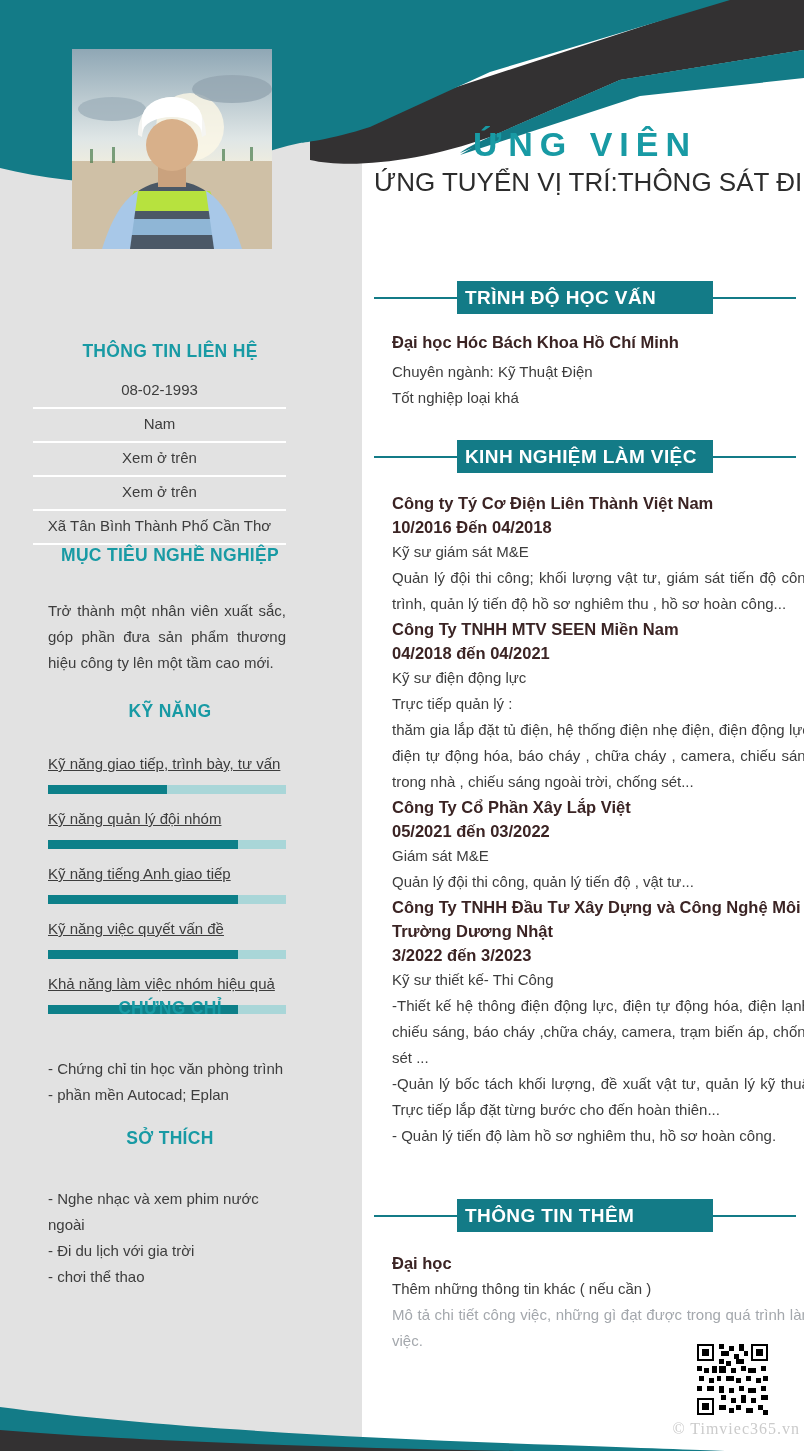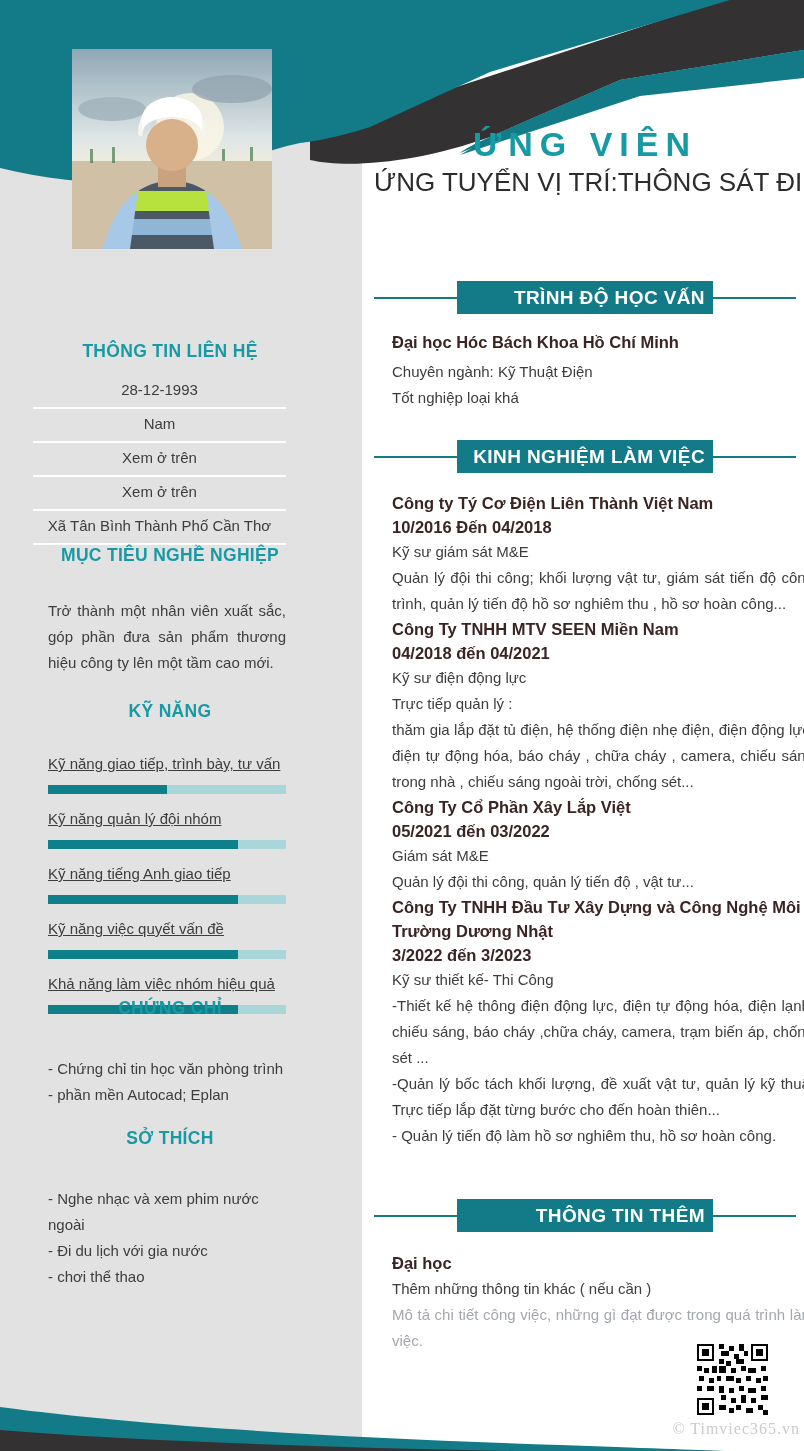--- a/index.html
+++ b/index.html
@@ -36,21 +36,21 @@
 
   
   .main{position:absolute;left:374px;width:422px;color:var(--ink);font-size:15px;}
   .hdr-text{top:122px;text-align:center;}
   .cv-title{color:var(--teal-bright);font-weight:bold;font-size:34px;letter-spacing:7px;line-height:44px;}
   .cv-subtitle{color:#2c2c2c;font-size:26px;letter-spacing:0;line-height:32px;white-space:nowrap;}
 
   .sec-header{display:flex;align-items:center;}
   .sec-line{flex:1;height:2px;background:var(--teal);}
   .sec-box{min-width:240px;padding:4px 8px;background:var(--teal);color:#fff;font-weight:bold;
-    font-size:19px;text-align:right;letter-spacing:.4px;line-height:25px;}
+    font-size:19px;text-align:left;letter-spacing:.4px;line-height:25px;}
 
   .body-pad{padding:0 20px 0 18px;}
   .edu-school{color:var(--maroon);font-weight:bold;font-size:16.5px;line-height:24px;margin-bottom:5px;}
   .edu-line{line-height:26px;}
   .job-title{color:var(--maroon);font-weight:bold;font-size:16.5px;line-height:24px;}
   .job-line{line-height:26px;}
   .job-line.j{text-align:justify;}
   .more-title{color:var(--maroon);font-weight:bold;font-size:16.5px;line-height:26px;}
   .more-line{line-height:26px;}
   .more-muted{color:var(--muted);line-height:26px;text-align:justify;}
@@ -108,21 +108,21 @@
         <rect x="86" y="112" width="28" height="26" fill="#caa27e"></rect>
         <circle cx="100" cy="96" r="26" fill="#d8b08a"></circle>
         <path d="M66,86 C66,62 82,48 100,48 C118,48 134,62 134,86 L130,88 C128,70 116,60 100,60 C84,60 72,70 70,88 Z" fill="#f5f5f2"></path>
         <path d="M70,84 a30,16 0 0 1 60,0 l0,-14 a30,22 0 0 0 -60,0 Z" fill="#ffffff"></path>
       </g>
     </svg>
   </div>
 
   <div class="side-heading" style="top:341px">THÔNG TIN LIÊN HỆ</div>
   <div class="side-block wide" style="top:375px" id="contact-rows">
-      <div class="c-row">28-12-1993</div>
+      <div class="c-row">08-02-1993</div>
       <div class="c-row">Nam</div>
       <div class="c-row">Xem ở trên</div>
       <div class="c-row">Xem ở trên</div>
       <div class="c-row">Xã Tân Bình Thành Phố Cần Thơ</div>
     </div>
 
   <div class="side-heading" style="top:545px">MỤC TIÊU NGHỀ NGHIỆP</div>
   <div class="side-block" style="top:598px">
     <div class="obj-text">Trở thành một nhân viên xuất sắc, góp phần đưa sản phẩm thương hiệu công ty lên một tầm cao mới.</div>
   </div>
@@ -163,21 +163,21 @@
 
   <div class="side-heading" style="top:998px">CHỨNG CHỈ</div>
   <div class="side-block" style="top:1056px" id="cert-list">
       <div class="plain-line">- Chứng chỉ tin học văn phòng trình</div>
       <div class="plain-line">- phần mền Autocad; Eplan</div>
     </div>
 
   <div class="side-heading" style="top:1128px">SỞ THÍCH</div>
   <div class="side-block" style="top:1186px" id="hobby-list">
       <div class="plain-line">- Nghe nhạc và xem phim nước ngoài</div>
-      <div class="plain-line">- Đi du lịch với gia nước</div>
+      <div class="plain-line">- Đi du lịch với gia trời</div>
       <div class="plain-line">- chơi thể thao</div>
     </div>
 
   <div class="main hdr-text">
     <div class="cv-title">ỨNG VIÊN</div>
     <div class="cv-subtitle">ỨNG TUYỂN VỊ TRÍ:THÔNG SÁT ĐIỆN</div>
   </div>
 
   <div class="main sec-header" style="top:281px">
     <div class="sec-line"></div>

